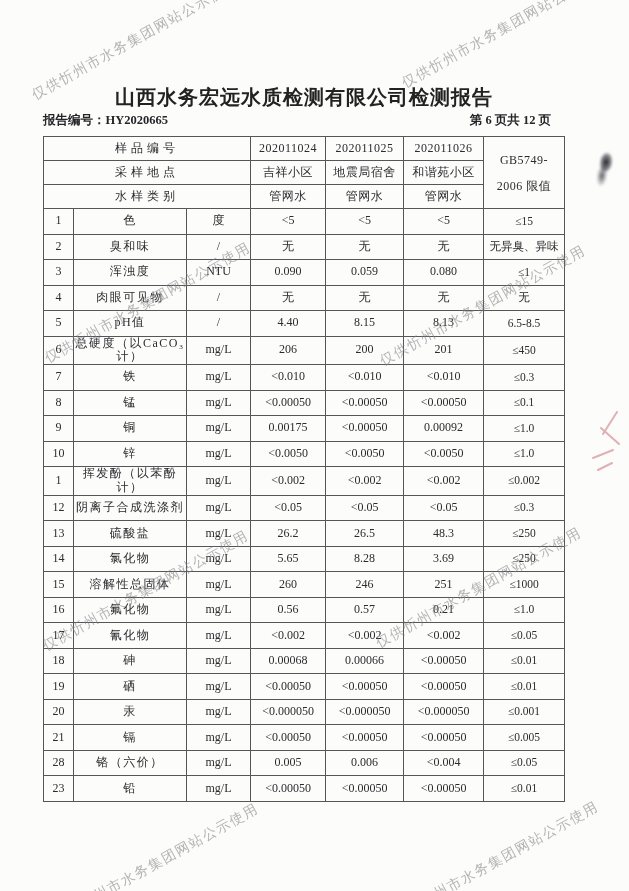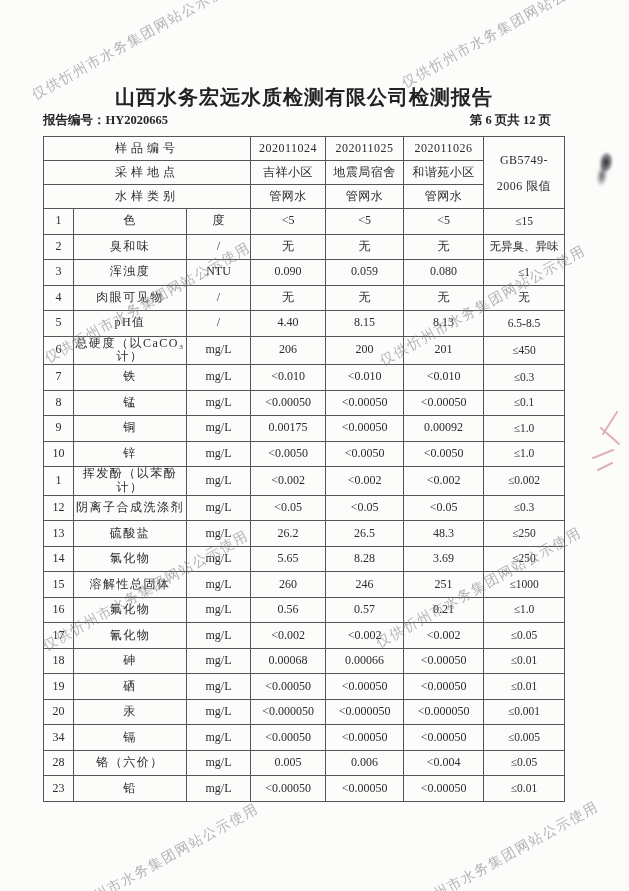--- a/index.html
+++ b/index.html
@@ -273,21 +273,21 @@
         <tr>
       <td>20</td>
       <td class="name">汞</td>
       <td>mg/L</td>
       <td>&lt;0.000050</td>
       <td>&lt;0.000050</td>
       <td>&lt;0.000050</td>
       <td class="lim">≤0.001</td>
     </tr>
         <tr>
-      <td>34</td>
+      <td>21</td>
       <td class="name">镉</td>
       <td>mg/L</td>
       <td>&lt;0.00050</td>
       <td>&lt;0.00050</td>
       <td>&lt;0.00050</td>
       <td class="lim">≤0.005</td>
     </tr>
         <tr>
       <td>28</td>
       <td class="name">铬（六价）</td>

